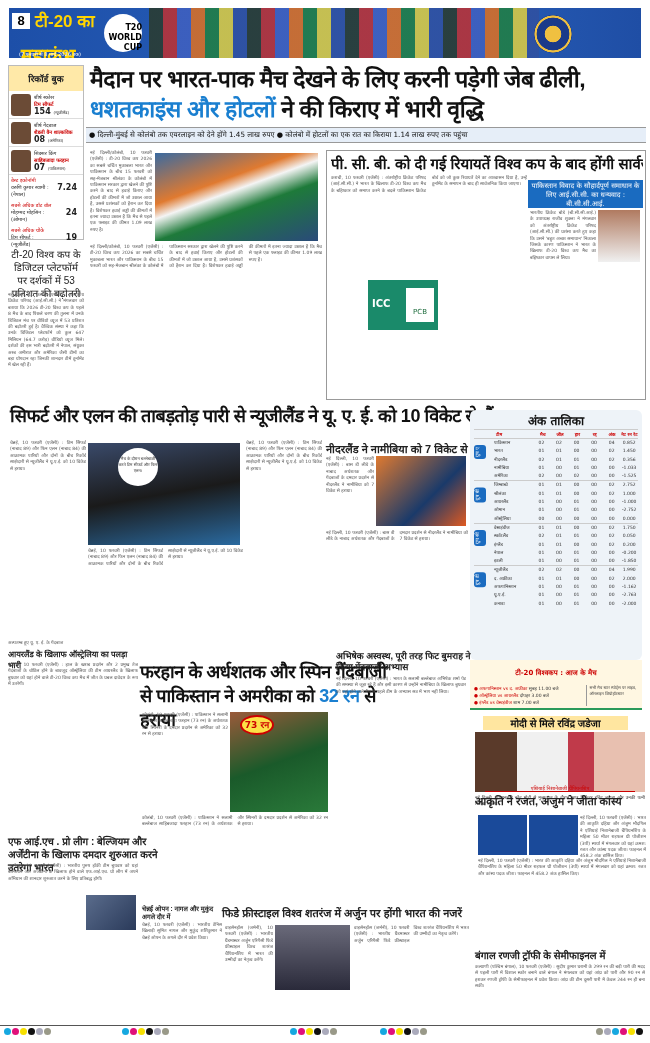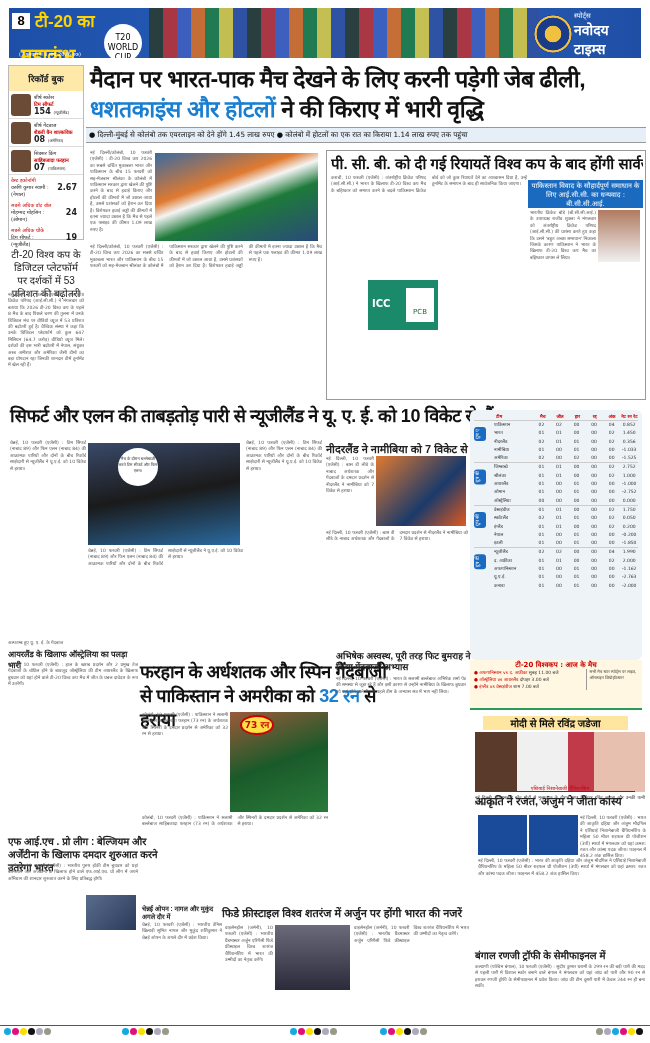--- a/index.html
+++ b/index.html
@@ -3,21 +3,21 @@
 <meta charset="utf-8">
 <style>
 *{box-sizing:border-box;margin:0;padding:0}
 body{width:650px;height:1043px;background:#fff;font-family:"DejaVu Sans","Liberation Sans",sans-serif;color:#222;position:relative;overflow:hidden}
 .abs{position:absolute}
 .masthead{left:9px;top:8px;width:632px;height:50px;background:linear-gradient(90deg,#1d4fa8 0%,#2a62bd 60%,#1f4ea5 100%);overflow:hidden}
 .pgnum{left:3px;top:5px;width:18px;height:16px;background:#fff;color:#000;font-weight:bold;font-size:13px;text-align:center;line-height:16px;font-family:"Liberation Sans",sans-serif}
 .ttl1{left:26px;top:1px;color:#ffd400;font-weight:bold;font-size:17px;font-family:"Liberation Sans",sans-serif}
 .ttl2{left:12px;top:34px;color:#ffd400;font-weight:bold;font-size:19px;font-family:"Liberation Sans",sans-serif}
 .ttl3{left:10px;top:43px;color:#fff;font-size:5px}
-.wclogo{left:95px;top:16px;width:38px;height:38px;border-radius:50%;background:#fff;color:#000;font-size:8px;font-weight:normal;text-align:center;line-height:10px;padding-top:9px}
+.wclogo{left:95px;top:6px;width:38px;height:38px;border-radius:50%;background:#fff;color:#000;font-size:8px;font-weight:bold;text-align:right;line-height:10px;padding-top:9px}
 .players{left:140px;top:0;width:390px;height:50px;background:repeating-linear-gradient(90deg,#2a3a2a 0 14px,#c03030 14px 28px,#4060c0 28px 42px,#e07020 42px 56px,#208040 56px 70px,#e0d040 70px 84px,#3050a0 84px 98px);opacity:.85}
 .bcci{left:525px;top:7px;width:38px;height:38px;border-radius:50%;background:radial-gradient(circle,#f0c040 0 30%,#1a3a8a 32% 60%,#f0c040 62% 68%,#1a3a8a 70%)}
 .brand{left:565px;top:3px;color:#fff;text-align:left}
 .brand .sp{font-size:7px}
 .brand .np{font-size:14px;font-weight:bold;font-family:"Liberation Sans",sans-serif;color:#fff}
 .sidebar{left:8px;top:65px;width:76px;height:175px;border:1px solid #bbb;background:#fff}
 .rb-title{width:100%;text-align:center;font-weight:bold;font-size:9px;background:#ffe9a8;color:#222;padding:6px 0}
 .rb-row{display:flex;align-items:center;height:28px;border-bottom:1px solid #ddd;padding:1px 2px}
 .rb-photo{width:20px;height:22px;border-radius:3px;background:#6b4b36;margin-right:3px}
 .rb-info{font-size:5px;line-height:7px}
@@ -45,21 +45,21 @@
 .nedphoto{left:376px;top:456px;width:90px;height:70px;background:linear-gradient(135deg,#e07a30,#1a3a6a 60%,#e05a20)}
 .points{left:470px;top:410px;width:172px;height:250px;background:#eef3f8;border-radius:6px;padding:2px 4px}
 .pt-title{text-align:center;font-size:12px;font-weight:bold;color:#111;border-bottom:1px solid #ccc}
 .pt-head{display:flex;font-size:4.5px;color:#c00;font-weight:bold;padding:1px 0 1px 22px}
 .pt-group{position:relative;border-top:1px solid #ccc;padding-left:20px}
 .pt-tag{position:absolute;left:0;top:6px;width:12px;background:#1a6bc0;color:#fff;font-size:5px;writing-mode:vertical-rl;transform:rotate(180deg);text-align:center;padding:2px 0;border-radius:3px}
 .pt-row{display:flex;font-size:4.5px;line-height:8.3px;color:#333}
 .pt-row span,.pt-head span{flex:1;text-align:center}
 .pt-row span:first-child,.pt-head span:first-child{flex:2.2;text-align:left}
 .today{left:470px;top:660px;width:172px;height:50px;background:#fff7e2;border-bottom:2px solid #2a9a5a}
-.today .th{text-align:center;font-size:7px;color:#c00;font-weight:bold;padding:0}
+.today .th{text-align:center;font-size:7px;color:#c00;font-weight:bold;padding:8px}
 .today .m{font-size:4.5px;line-height:7px;color:#c00;padding-left:4px}
 .today .m b{color:#333;font-weight:normal}
 .modi-head{left:483px;top:716px;width:145px;background:#ffe6a0;text-align:center;font-size:10px;font-weight:bold;color:#111;font-family:"Liberation Sans",sans-serif}
 .modiphoto{left:475px;top:732px;width:170px;height:60px;background:linear-gradient(90deg,#5a3a2a 0 25%,#f0f0f0 25% 55%,#c03a4a 55% 70%,#e8c0b0 70%)}
 .hl3{left:140px;top:660px;width:262px;font-size:18px;line-height:24px;font-weight:bold;color:#111;font-family:"Liberation Sans",sans-serif;letter-spacing:-.4px}
 .hl3 .blue{color:#1a7fd0}
 .pakphoto{left:230px;top:712px;width:98px;height:100px;background:linear-gradient(160deg,#9a5a3a,#1a5a2a 50%,#2a7a3a)}
 .badge73{left:240px;top:715px;width:34px;height:20px;border-radius:50%;background:#fde047;border:2px solid #c00;color:#c00;font-weight:bold;font-size:9px;text-align:center;line-height:17px}
 .abhi-head{left:336px;top:651px;width:135px;font-size:9px;line-height:11px;font-weight:bold;font-family:"Liberation Sans",sans-serif}
 .fih-head{left:8px;top:835px;width:160px;font-size:10px;line-height:13px;font-weight:bold;font-family:"Liberation Sans",sans-serif}
@@ -78,25 +78,20 @@
 <body>
 
 <div class="abs masthead">
   <div class="abs pgnum">8</div>
   <div class="abs ttl1">टी-20 का</div>
   <div class="abs ttl2">महाकुंभ</div>
   <div class="abs ttl3">(7 फरवरी से 8 मार्च 2026 तक)</div>
   <div class="abs wclogo">T20 WORLD CUP</div>
   <div class="abs players"></div>
   <div class="abs bcci"></div>
-  <div class="abs brand">
-    <div class="sp">स्पोर्ट्स</div>
-    <div class="np">नवोदय टाइम्स</div>
-
-  </div>
 </div>
 
 <div class="abs sidebar">
   <div class="rb-title">रिकॉर्ड बुक</div>
   <div class="rb-row">
     <div class="rb-photo"></div>
     <div class="rb-info">
         <div>शीर्ष स्कोरर</div>
         <div class="nm">टिम सीफर्ट</div>
         <div class="val"><span>154</span> <span style="font-size:4px;font-weight:normal">(न्यूजीलैंड)</span></div>
@@ -111,21 +106,21 @@
       </div>
   </div>
   <div class="rb-row">
     <div class="rb-photo"></div>
     <div class="rb-info">
         <div>सिक्सर किंग</div>
         <div class="nm">साहिबजादा फरहान</div>
         <div class="val"><span>07</span> <span style="font-size:4px;font-weight:normal">(पाकिस्तान)</span></div>
       </div>
   </div>
-  <div class="stat"><div class="lab">बेस्ट इकोनॉमी</div><span class="v">2.67</span><span>वरुणि कुमार स्वामी :</span><div>(नेपाल)</div></div>
+  <div class="stat"><div class="lab">बेस्ट इकोनॉमी</div><span class="v">7.24</span><span>वरुणि कुमार स्वामी :</span><div>(नेपाल)</div></div>
   <div class="stat"><div class="lab">सबसे अधिक डॉट बॉल</div><span class="v">24</span><span>मोहम्मद मोहसिन :</span><div>(ओमान)</div></div>
   <div class="stat"><div class="lab">सबसे अधिक चौके</div><span class="v">19</span><span>टिम सीफर्ट :</span><div>(न्यूजीलैंड)</div></div>
 </div>
 
 <div class="abs side-head">टी-20 विश्व कप के डिजिटल प्लेटफॉर्म पर दर्शकों में 53 प्रतिशत की बढ़ोतरी</div>
 <div class="abs txt" style="left:8px;top:292px;width:76px;height:106px">नई दिल्ली, 10 फरवरी (एजेंसी) : अंतर्राष्ट्रीय क्रिकेट परिषद (आई.सी.सी.) ने मंगलवार को बताया कि 2026 टी-20 विश्व कप के पहले 8 मैच के बाद पिछले चरण की तुलना में उनके डिजिटल मंच पर वीडियो व्यूज में 53 प्रतिशत की बढ़ोतरी हुई है। वैश्विक संस्था ने कहा कि उनके डिजिटल प्लेटफॉर्म को कुल 647 मिलियन (64.7 करोड़) वीडियो व्यूज मिले। दर्शकों की इस भारी बढ़ोतरी में नेपाल, संयुक्त अरब अमीरात और अमेरिका जैसी टीमों का बड़ा योगदान रहा जिनकी शानदार टीमें टूर्नामेंट में खेल रही हैं।</div>
 
 <div class="abs hl1"><span>मैदान पर भारत-पाक मैच देखने के लिए करनी पड़ेगी जेब ढीली, </span><span class="blue">धशतकाइंस और होटलों</span><span> ने की किराए में भारी वृद्धि</span></div>
 <div class="abs sub1">● दिल्ली-मुंबई से कोलंबो तक एयरलाइन को देने होंगे 1.45 लाख रुपए ● कोलंबो में होटलों का एक रात का किराया 1.14 लाख रुपए तक पहुंचा</div>
 <div class="abs txt" style="left:90px;top:150px;width:62px;height:92px">नई दिल्ली/कोलंबो, 10 फरवरी (एजेंसी) : टी-20 विश्व कप 2026 का सबसे चर्चित मुकाबला भारत और पाकिस्तान के बीच 15 फरवरी को सह-मेजबान श्रीलंका के कोलंबो में पाकिस्तान सरकार द्वारा खेलने की पुष्टि करने के बाद से हवाई किराए और होटलों की कीमतों में जो उछाल आया है, उससे प्रशंसकों को हैरान कर दिया है। विशेषकर हवाई अड्डों की कीमतों में इतना ज्यादा उछाल है कि मैच से पहले एक फ्लाइट की कीमत 1.09 लाख रुपए है।</div>
@@ -150,20 +145,21 @@
 <div class="abs caption-bubble">मैच के दौरान बल्लेबाजी करते टिम सीफर्ट और फिन एलन।</div>
 <div class="abs txt" style="left:88px;top:548px;width:155px;height:100px;column-count:2;column-gap:5px">चेन्नई, 10 फरवरी (एजेंसी) : टिम सिफर्ट (नाबाद 89) और फिन एलन (नाबाद 84) की आक्रामक पारियों और दोनों के बीच रिकॉर्ड साझेदारी से न्यूजीलैंड ने यू.ए.ई. को 10 विकेट से हराया।</div>
 <div class="abs txt" style="left:246px;top:440px;width:76px;height:210px">चेन्नई, 10 फरवरी (एजेंसी) : टिम सिफर्ट (नाबाद 89) और फिन एलन (नाबाद 84) की आक्रामक पारियों और दोनों के बीच रिकॉर्ड साझेदारी से न्यूजीलैंड ने यू.ए.ई. को 10 विकेट से हराया।</div>
 
 <div class="abs ned-head">नीदरलैंड ने नामीबिया को 7 विकेट से हराया</div>
 <div class="abs txt" style="left:326px;top:456px;width:48px;height:70px">नई दिल्ली, 10 फरवरी (एजेंसी) : बास डी लीडे के नाबाद अर्धशतक और गेंदबाजों के दमदार प्रदर्शन से नीदरलैंड ने नामीबिया को 7 विकेट से हराया।</div>
 <div class="abs nedphoto"></div>
 <div class="abs txt" style="left:326px;top:530px;width:142px;height:118px;column-count:2;column-gap:5px">नई दिल्ली, 10 फरवरी (एजेंसी) : बास डी लीडे के नाबाद अर्धशतक और गेंदबाजों के दमदार प्रदर्शन से नीदरलैंड ने नामीबिया को 7 विकेट से हराया।</div>
 
 <div class="abs points">
+  <div class="pt-title">अंक तालिका</div>
   <div class="pt-head">
     <span>टीम</span>
       <span>मैच</span>
       <span>जीत</span>
       <span>हार</span>
       <span>रद्द</span>
       <span>अंक</span>
       <span>नेट रन रेट</span>
   </div>
   <div id="pt-groups">

